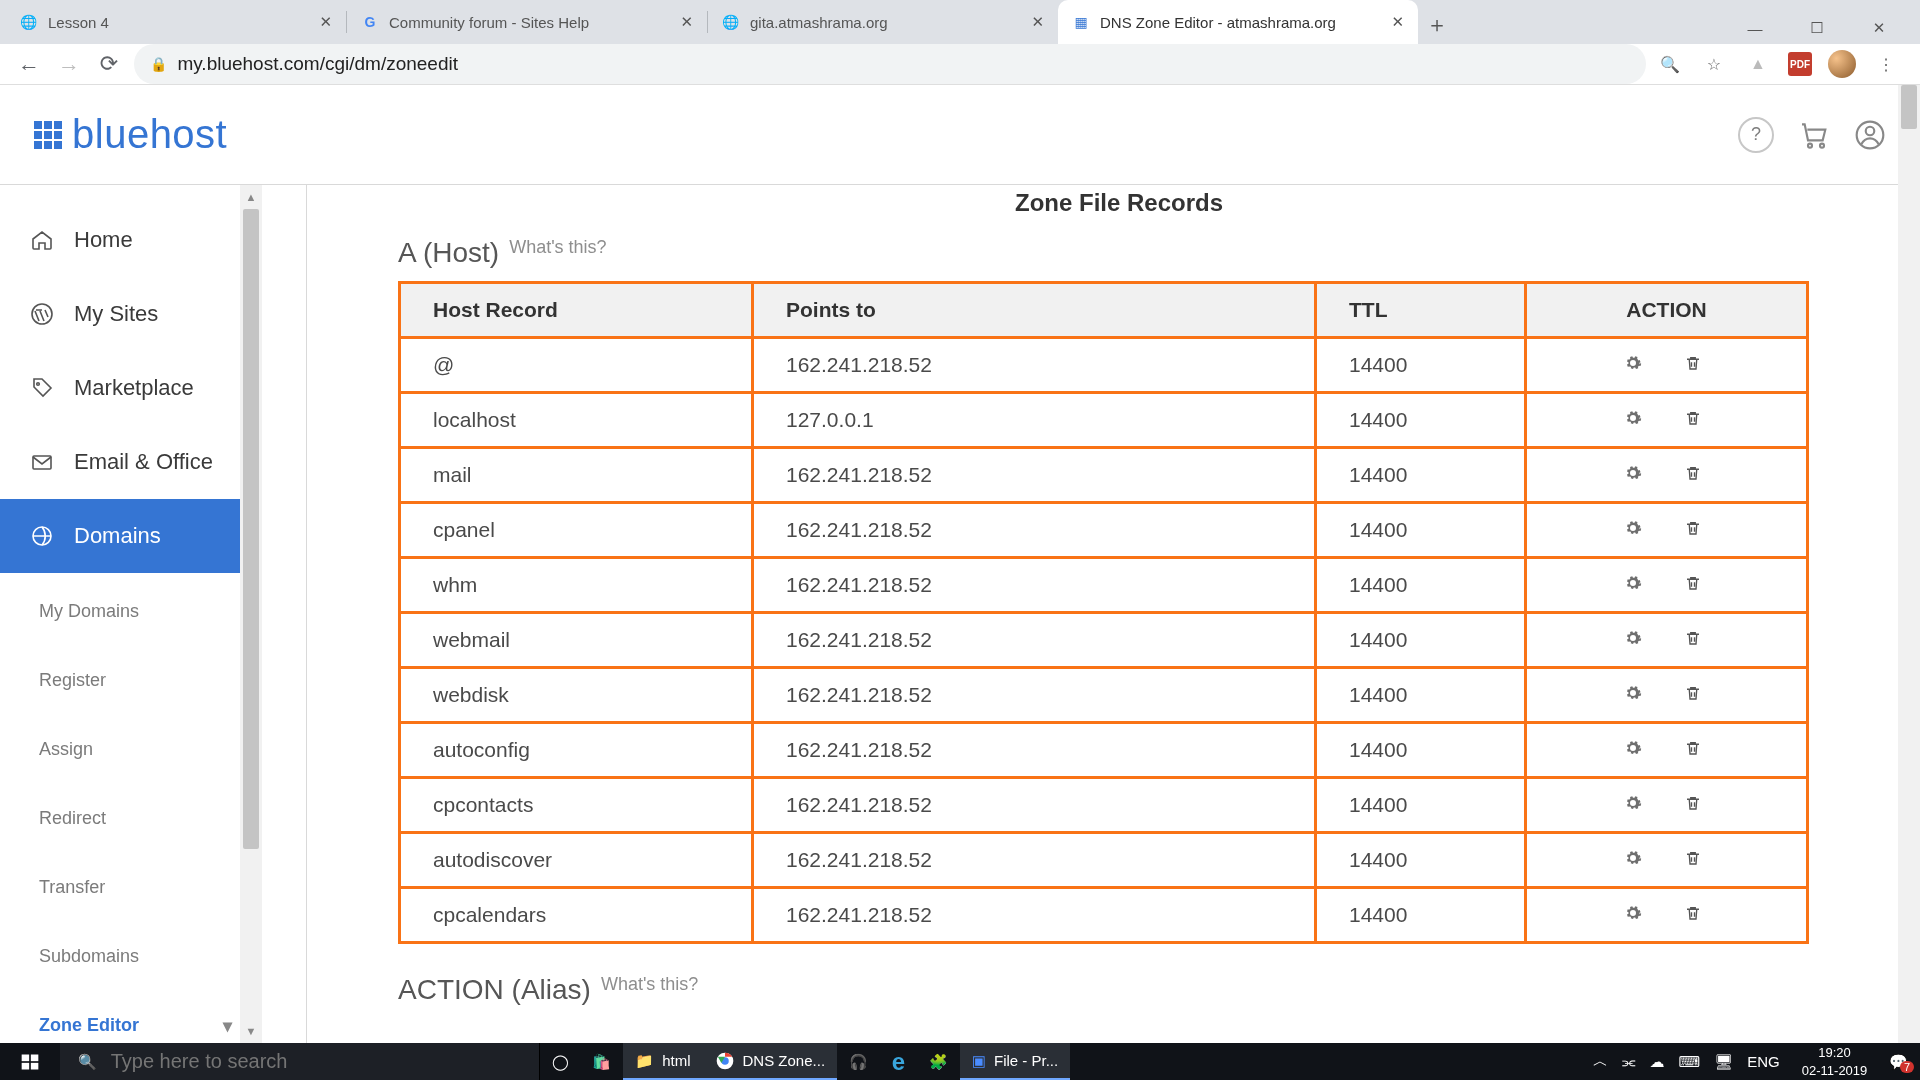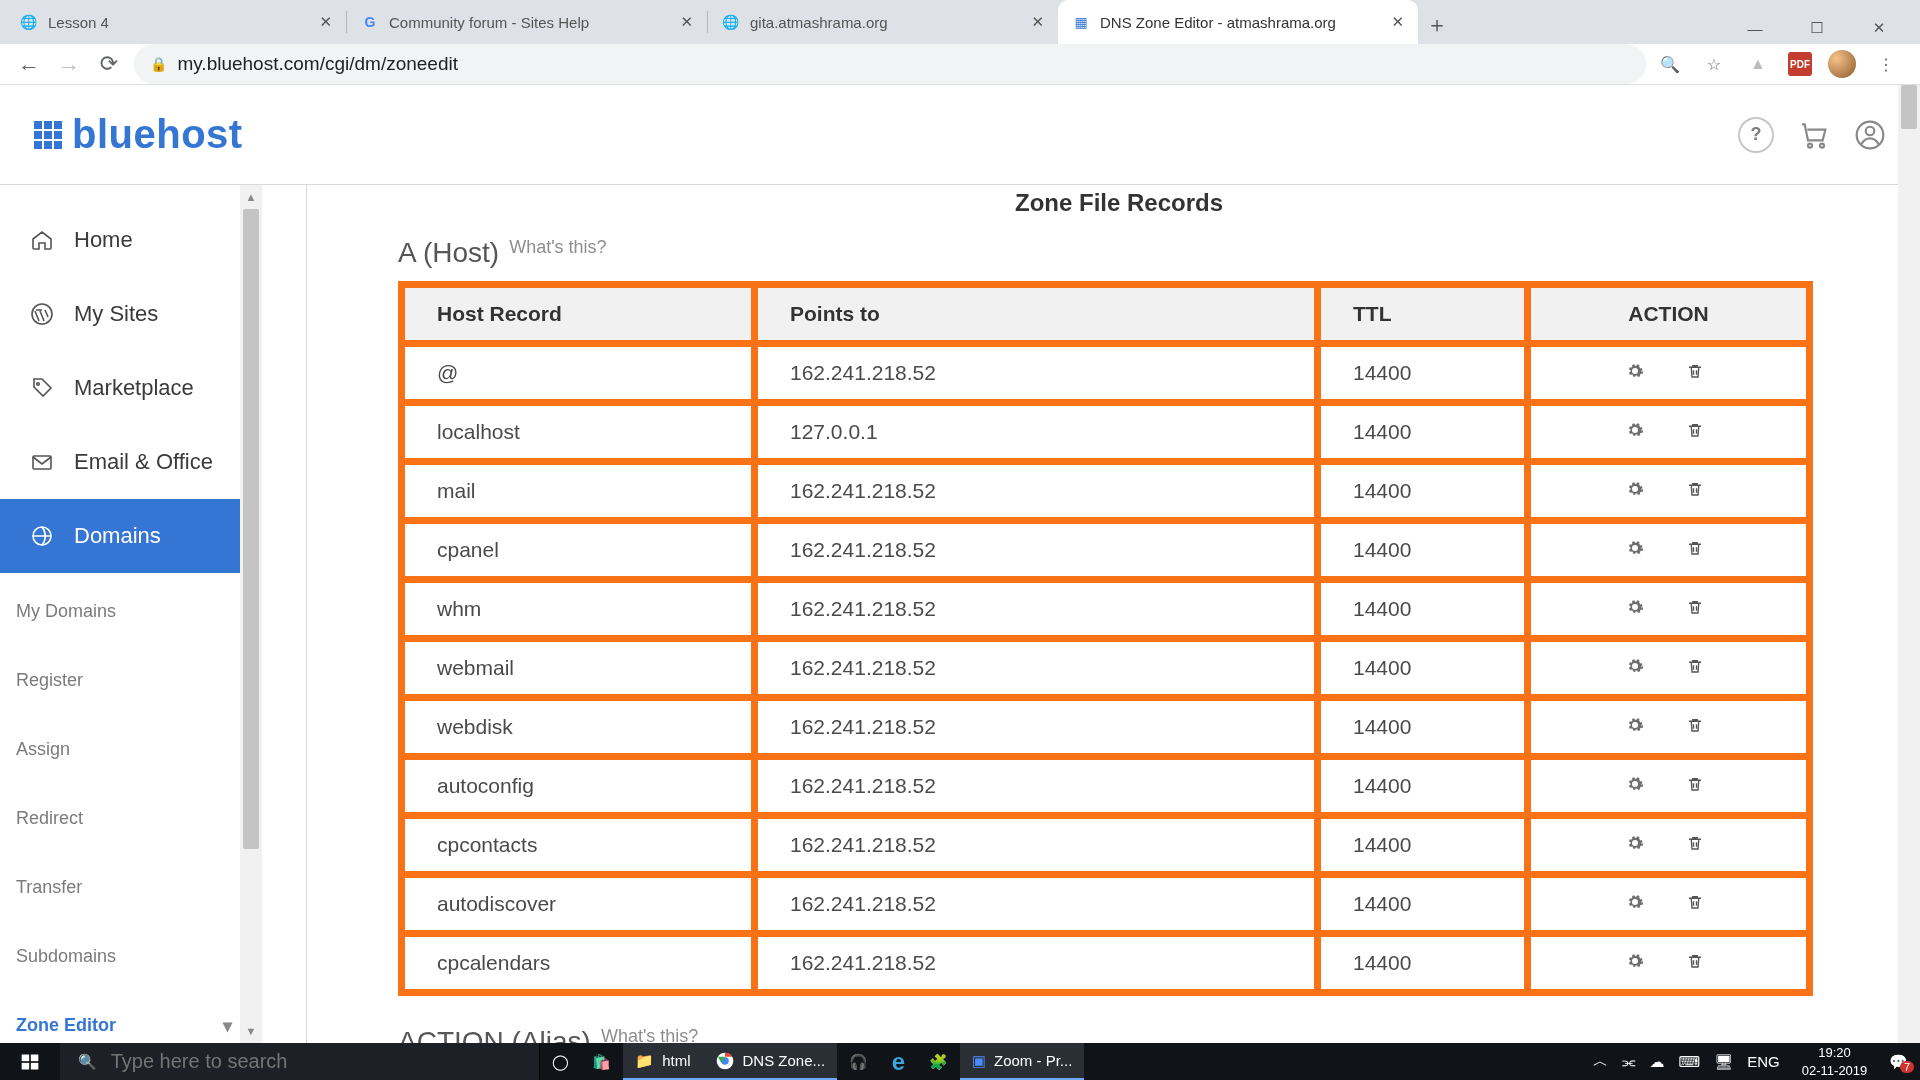--- a/index.html
+++ b/index.html
@@ -22,49 +22,49 @@
 .navbtn { width:30px; height:30px; display:flex; align-items:center; justify-content:center; color:#606368; font-size:22px; border-radius:50%; cursor:pointer; }
 .omnibox { flex:1; height:40px; background:#f1f3f4; border-radius:20px; display:flex; align-items:center; padding:0 16px; gap:10px; font-size:19px; color:#222; }
 .lock { font-size:14px; color:#606368; }
 .addr-right { display:flex; align-items:center; gap:16px; padding-right:6px; }
 .addr-right div { width:28px; height:28px; display:flex; align-items:center; justify-content:center; color:#666; cursor:pointer; }
 .pdf-icon { background:#c33d2e; color:#fff!important; font-size:10px; font-weight:bold; border-radius:3px; width:24px!important; height:24px!important; }
 .avatar { width:28px; height:28px; border-radius:50%; background:radial-gradient(circle at 30% 30%,#f6c28b,#8b5a2b); }
 
 
 .page { flex:1; display:flex; flex-direction:column; position:relative; }
-.page-header { height:100px; border-bottom:1px solid #d9d9d9; display:flex; align-items:center; padding:0 34px;font-weight:bold; }
+.page-header { height:100px; border-bottom:1px solid #d9d9d9; display:flex; align-items:center; padding:0 34px; }
 .logo { display:flex; align-items:center; gap:10px; color:#3575d3; font-size:40px; letter-spacing:.5px; }
 .logo-grid { display:grid; grid-template-columns:repeat(3,8px); grid-template-rows:repeat(3,8px); gap:2px; }
 .logo-grid span { background:#3575d3; }
 .header-actions { margin-left:auto; display:flex; gap:24px; align-items:center; }
 .header-actions .circ { width:36px; height:36px; border:2px solid #c7c7c7; border-radius:50%; display:flex; align-items:center; justify-content:center; color:#7d7d7d; font-size:18px; cursor:pointer; }
 .cart-icon,.user-icon { font-size:30px; color:#7d7d7d; cursor:pointer; }
 
 .content-row { flex:1; display:flex; overflow:hidden; }
 .sidebar { width:262px; position:relative; display:flex; flex-direction:column; padding-top:18px; }
 .side-item { display:flex; align-items:center; gap:18px; padding:24px 30px; font-size:22px; color:#3a3a3a; cursor:pointer; }
 .side-item.active { background:#3575d3; color:#fff; border-top-right-radius:8px; border-bottom-right-radius:8px; }
 .side-item .ico { width:26px; font-size:22px; color:inherit; }
-.sub-items { padding:10px 0 0 16px; display:flex; flex-direction:column; gap:36px;margin-top:12px; }
+.sub-items { padding:10px 0 0 39px; display:flex; flex-direction:column; gap:36px;margin-top:12px; }
 .sub-item { font-size:18px; color:#7b7b7b; cursor:pointer; padding:6px 0; }
 .sub-item.on { color:#3575d3; font-weight:600; }
 .sb-scroll { position:absolute; right:0; top:0; width:22px; height:100%; background:#f1f1f1; }
 .sb-up,.sb-down { height:24px; display:flex; align-items:center; justify-content:center; font-size:11px; color:#888; }
 .sb-thumb { position:absolute; left:3px; width:16px; background:#c4c4c4; border-radius:2px; }
 
 .main-col { flex:1; position:relative; overflow:hidden; }
 .divider { position:absolute; left:44px; top:0; bottom:0; width:1px; background:#d9d9d9; }
 .main-inner { position:absolute; left:86px; right:30px; top:4px; }
 .section-title { font-size:24px; font-weight:700; color:#333; margin-bottom:16px;text-align:center; }
 .sub-title { font-size:28px; color:#565656; font-weight:400; display:flex; align-items:flex-start; gap:10px; margin:20px 0 12px 50px; }
 .whats { font-size:18px; color:#8e8e8e; cursor:pointer; }
 
 .records { margin-left:50px; width:1408px; border:1px solid #82a8c9; border-collapse:collapse; table-layout:fixed; }
-.records th,.records td { border:7px solid #f97316; text-align:left; font-size:21px; padding:14px 32px; color:#4a4a4a; }
+.records th,.records td { border:3px solid #f97316; text-align:left; font-size:21px; padding:14px 32px; color:#4a4a4a; }
 .records th { background:#f1f1f1; font-weight:700; color:#333; }
 .records td.action { text-align:center; }
 .gearbtn,.trashbtn { display:inline-block; width:26px; color:#555; cursor:pointer; }
 .gearbtn { margin-right:34px; }
 
 .page-sb { position:absolute; right:0; top:0; bottom:0; width:22px; background:#f1f1f1; }
 .page-sb .sb-thumb { top:0; height:40px; }
 
 
 .taskbar { height:56px; background:#101318; display:flex; align-items:center; color:#fff; font-size:15px; }
@@ -421,21 +421,21 @@
               <path d="M12 22l4.3-7.5L20.6 7" fill="#fbbc05"></path>
             </svg>
           </span>
         <span>DNS Zone...</span>
       </div>
       <div class="tbtn">🎧</div>
       <div class="tbtn" style="color:#39a5dc;font-size:24px;font-weight:bold">e</div>
       <div class="tbtn">🧩</div>
       <div class="tbtn running">
           <span style="color:#4a8cff">▣</span>
-          <span>Zoom - Pr...</span>
+          <span>File - Pr...</span>
         </div>
     </div>
     <div class="tray">
       <div>︿</div>
       <div>⫘</div>
       <div>☁</div>
       <div>⌨</div>
       <div>🖥</div>
       <div>ENG</div>
       <div class="clock">

